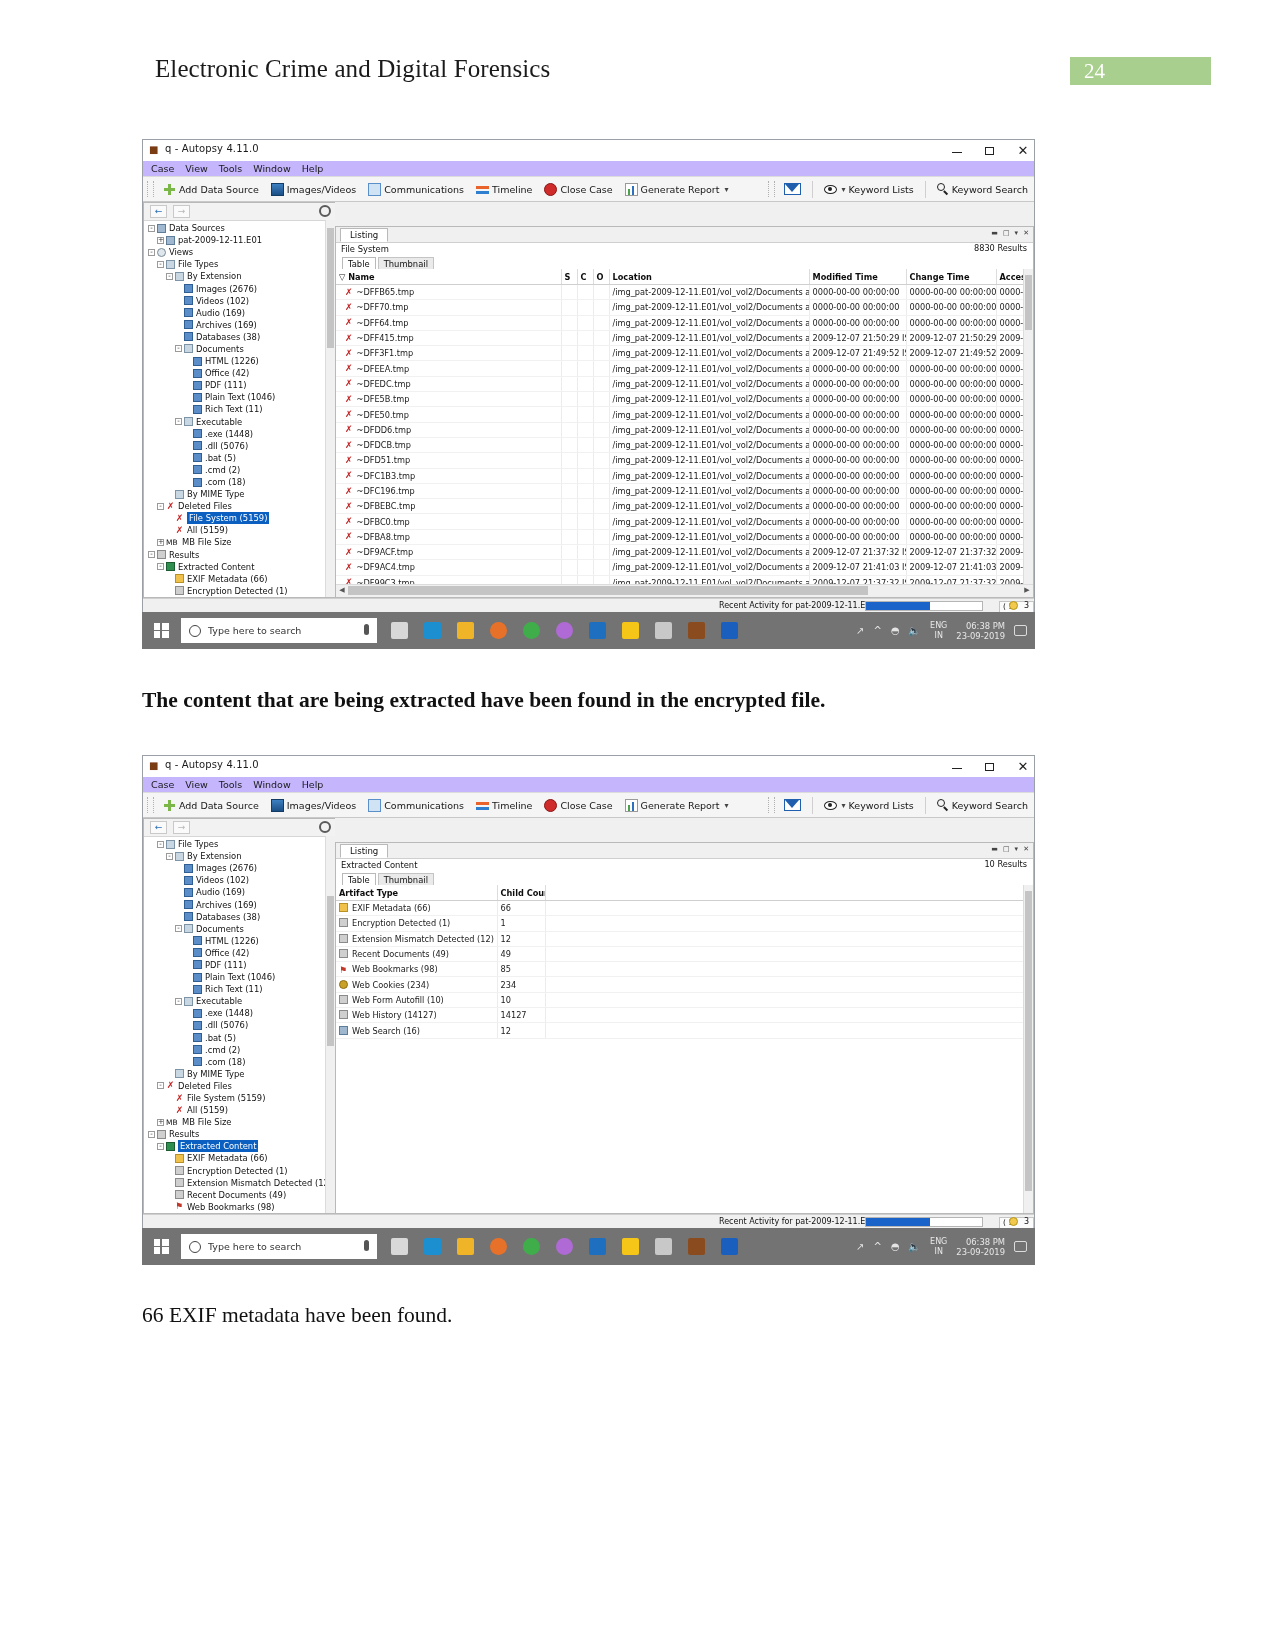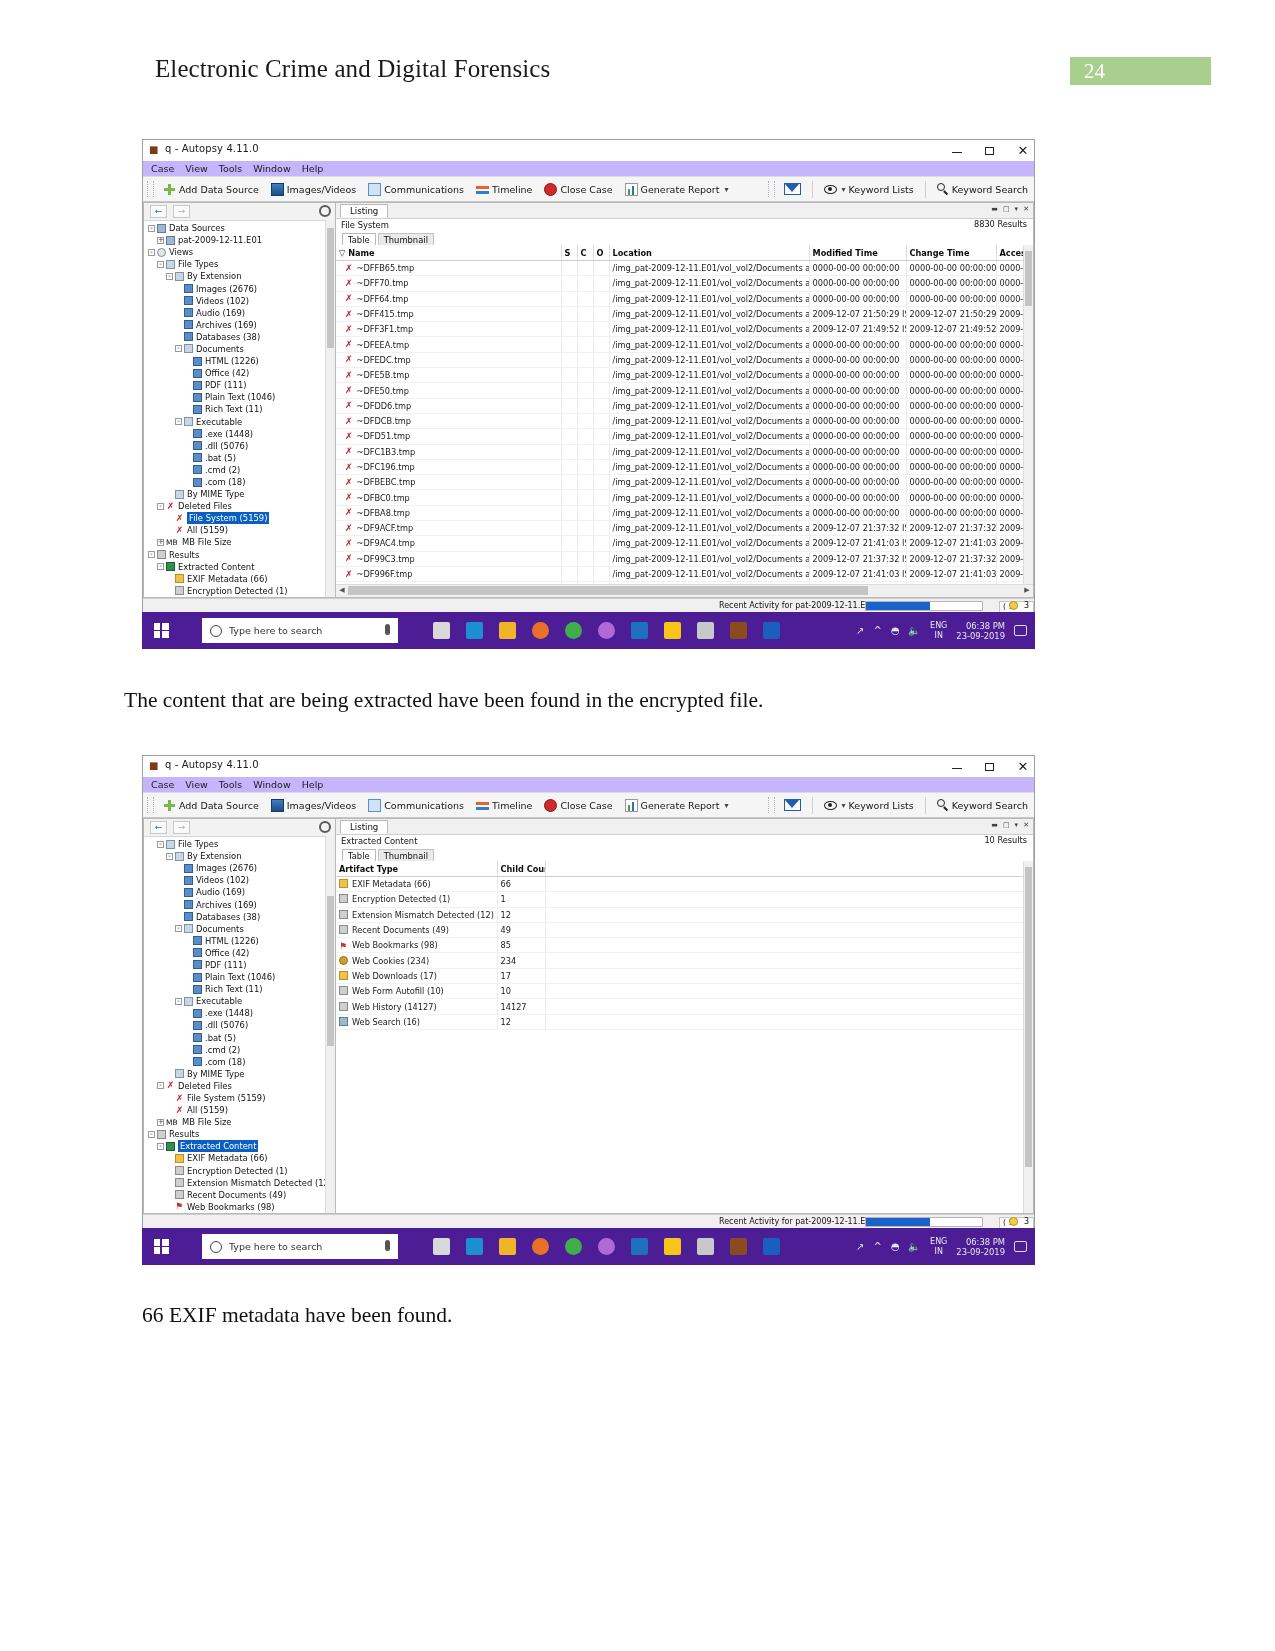--- a/index.html
+++ b/index.html
@@ -51,21 +51,21 @@
   }
 
   
   .body-para {
     position: absolute;
     font-family: "Liberation Serif", serif;
     font-size: 21.5px;
     color: #111;
     white-space: nowrap;
   }
-  .para-1 { left: 124px; top: 688px; }
+  .para-1 { left: 142px; top: 688px; font-weight: bold; }
   .para-2 { left: 142px; top: 1303px; }
 
   
   .win {
     position: absolute;
     background: #f0f0f0;
     border: 1px solid #9aa0a6;
     box-sizing: border-box;
     font-family: "DejaVu Sans", sans-serif;
     color: #000;
@@ -421,20 +421,21 @@
     background: #c4c4c4;
   }
 
   
   .list-pane {
     flex: 1;
     background: #22c55e;
     position: relative;
     border: 1px solid #b9b9b9;
     box-sizing: border-box;
+    margin-top: 24px;
   }
   .list-tabrow {
     height: 15px;
     background: #f0f0f0;
     position: relative;
     border-bottom: 1px solid #cfcfcf;
   }
   .list-tab {
     position: absolute;
     left: 4px; top: 1px;
@@ -647,26 +648,25 @@
     position: absolute;
     right: 5px; top: 2px;
     font-size: 8px;
   }
 
   
   .taskbar {
     position: absolute;
     width: 893px;
     height: 37px;
-    background: #4c1d95;
+    background: #737373;
     display: flex;
     align-items: center;
     color: #e8e8e8;
     font-family: "DejaVu Sans", sans-serif;
-    gap: 21px;
   }
   .tb1 { left: 142px; top: 612px; }
   .tb2 { left: 142px; top: 1228px; }
   .start-btn {
     width: 38px; height: 37px;
     display: flex;
     align-items: center;
     justify-content: center;
   }
   .win-logo {
@@ -1683,25 +1683,20 @@
                 <td><span class="cell-ico tico tico-pin">⚑</span>Web Bookmarks (98)</td>
                 <td>85</td>
                 <td></td>
               </tr>
               <tr>
                 <td><span class="cell-ico tico tico-cookie"></span>Web Cookies (234)</td>
                 <td>234</td>
                 <td></td>
               </tr>
               <tr>
-                <td><span class="cell-ico tico tico-folder"></span>Web Downloads (17)</td>
-                <td>17</td>
-                <td></td>
-              </tr>
-              <tr>
                 <td><span class="cell-ico tico tico-grey"></span>Web Form Autofill (10)</td>
                 <td>10</td>
                 <td></td>
               </tr>
               <tr>
                 <td><span class="cell-ico tico tico-grey"></span>Web History (14127)</td>
                 <td>14127</td>
                 <td></td>
               </tr>
               <tr>

